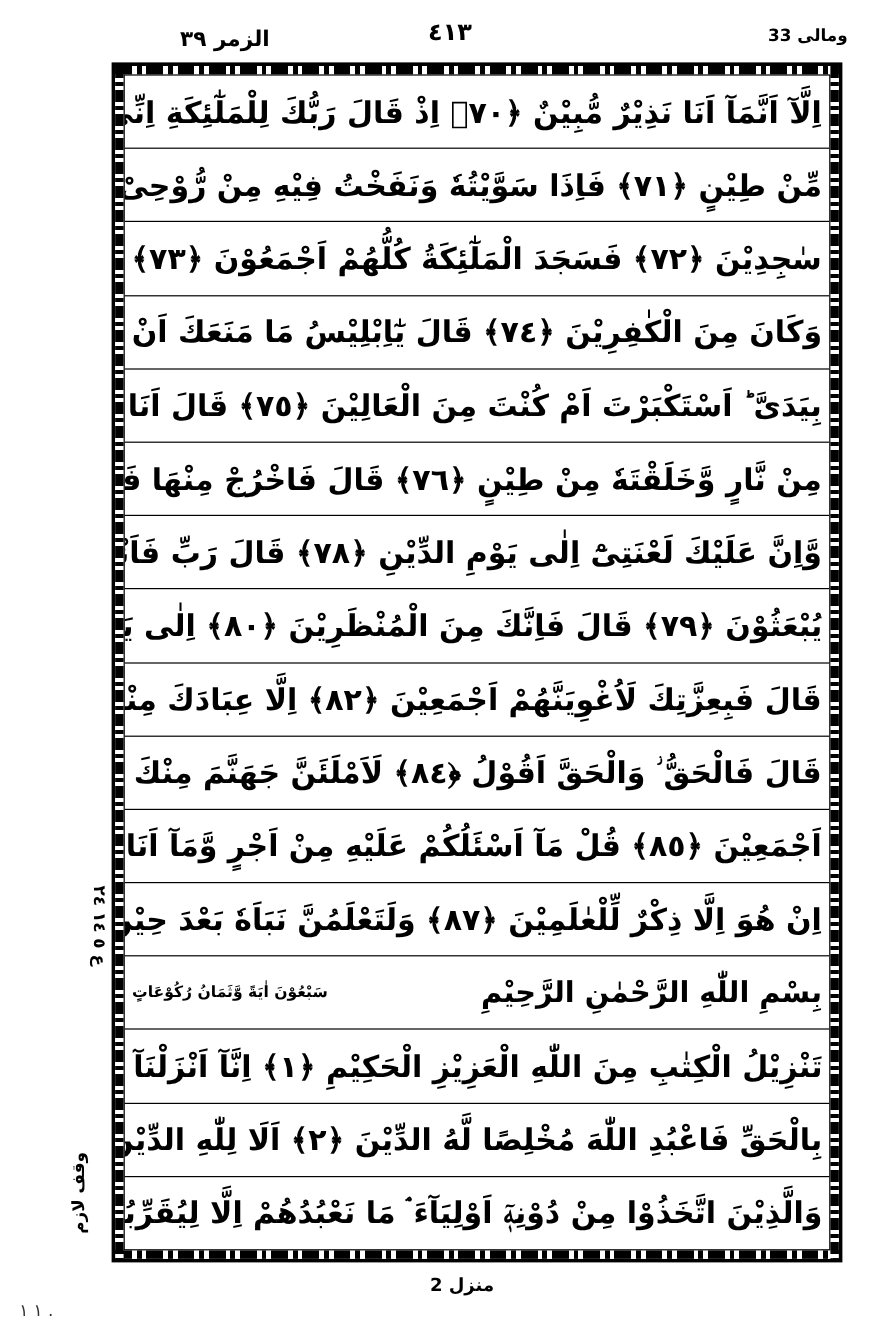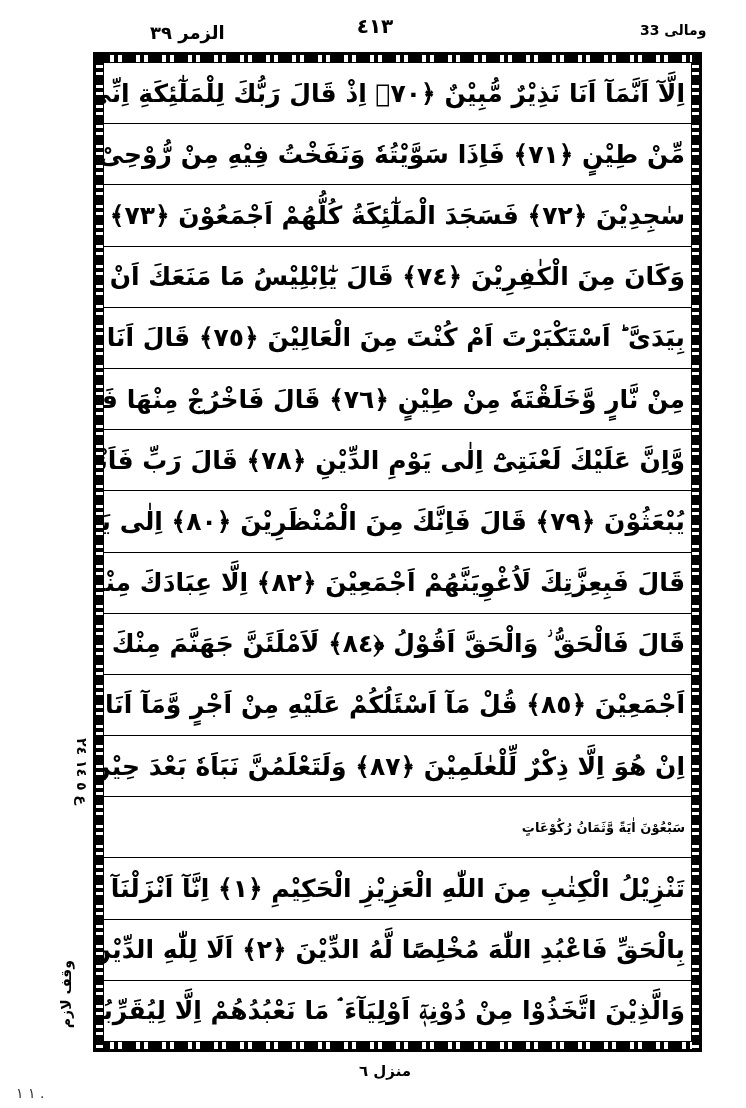--- a/index.html
+++ b/index.html
@@ -118,31 +118,32 @@
         <span class="ayah-line">قَالَ فَالْحَقُّ ؗ وَالْحَقَّ اَقُوْلُ ﴿٨٤﴾ لَاَمْلَئَنَّ جَهَنَّمَ مِنْكَ وَمِمَّنْ تَبِعَكَ مِنْهُمْ</span>
       </div>
     <div class="row">
         <span class="ayah-line">اَجْمَعِيْنَ ﴿٨٥﴾ قُلْ مَآ اَسْئَلُكُمْ عَلَيْهِ مِنْ اَجْرٍ وَّمَآ اَنَا مِنَ الْمُتَكَلِّفِيْنَ ﴿٨٦﴾</span>
       </div>
     <div class="row">
         <span class="ayah-line centered">اِنْ هُوَ اِلَّا ذِكْرٌ لِّلْعٰلَمِيْنَ ﴿٨٧﴾ وَلَتَعْلَمُنَّ نَبَاَهٗ بَعْدَ حِيْنٍ ﴿٨٨﴾</span>
       </div>
 
     <div class="row surah-row">
+      <span class="surah-cell bismillah">بِسْمِ اللّٰهِ الرَّحْمٰنِ الرَّحِيْمِ</span>
       <span class="surah-cell surah-info">سَبْعُوْنَ اٰيَةً وَّثَمَانُ رُكُوْعَاتٍ</span>
     </div>
 
     <div class="row">
         <span class="ayah-line">تَنْزِيْلُ الْكِتٰبِ مِنَ اللّٰهِ الْعَزِيْزِ الْحَكِيْمِ ﴿١﴾ اِنَّآ اَنْزَلْنَآ اِلَيْكَ الْكِتٰبَ</span>
       </div>
     <div class="row">
         <span class="ayah-line">بِالْحَقِّ فَاعْبُدِ اللّٰهَ مُخْلِصًا لَّهُ الدِّيْنَ ﴿٢﴾ اَلَا لِلّٰهِ الدِّيْنُ الْخَالِصُ ؕ</span>
       </div>
     <div class="row">
         <span class="ayah-line">وَالَّذِيْنَ اتَّخَذُوْا مِنْ دُوْنِهٖٓ اَوْلِيَآءَ ۘ مَا نَعْبُدُهُمْ اِلَّا لِيُقَرِّبُوْنَآ اِلَى</span>
       </div>
   </div>
 </div>
 
 <div class="margin-ruku">ع ٥ ١٤ ٢٤</div>
 <div class="margin-quarter">وقف لازم</div>
-<div class="footer">منزل ٦</div>
+<div class="footer">منزل 2</div>
 <div class="page-mark">١ ١ .</div>
 
 </body></html>

